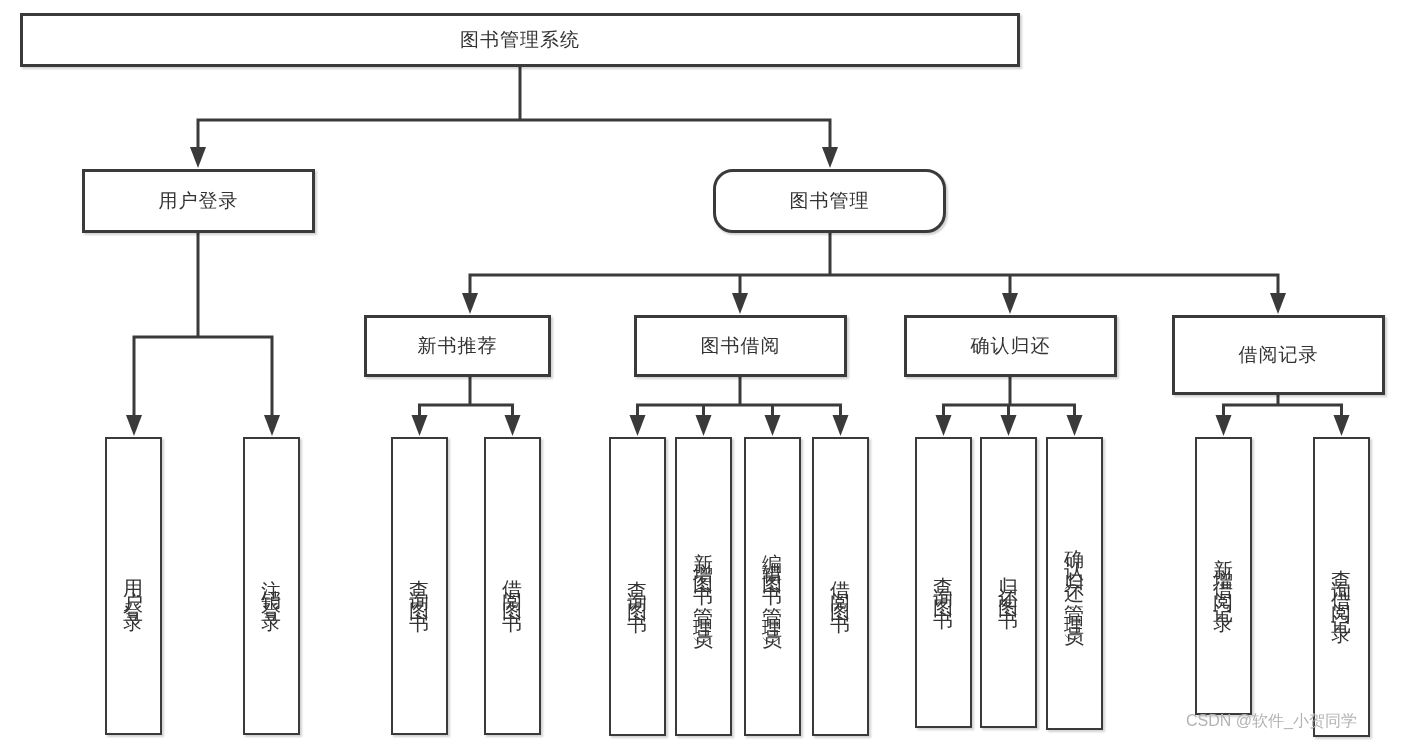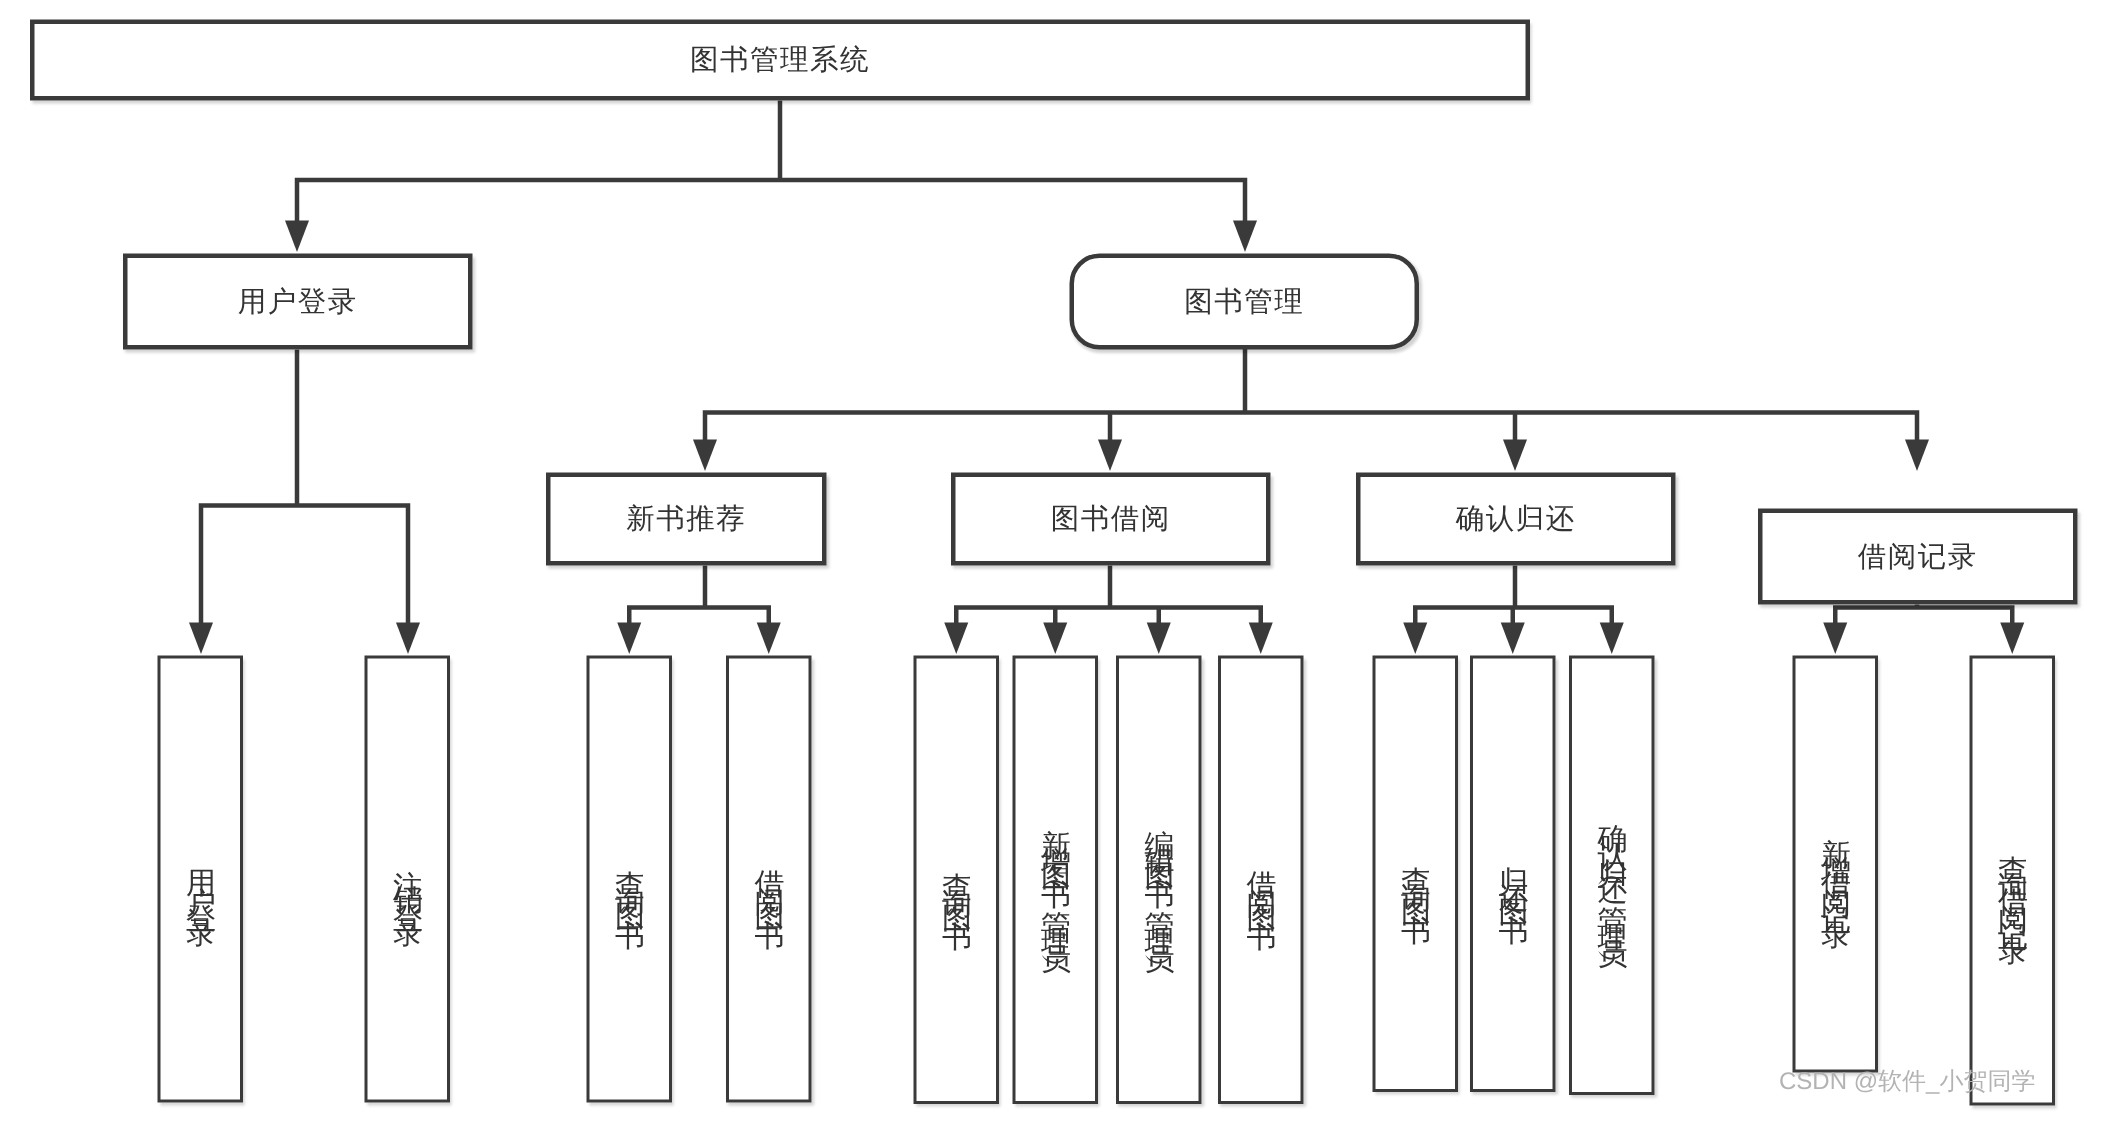--- a/index.html
+++ b/index.html
@@ -117,21 +117,21 @@
 
   <div class="node node-h" style="left:364px;top:315px;width:187px;height:62px;">
     <span>新书推荐</span>
   </div>
   <div class="node node-h" style="left:634px;top:315px;width:213px;height:62px;">
     <span>图书借阅</span>
   </div>
   <div class="node node-h" style="left:904px;top:315px;width:213px;height:62px;">
     <span>确认归还</span>
   </div>
-  <div class="node node-h" style="left:1172px;top:315px;width:213px;height:64px;margin-top:24px;">
+  <div class="node node-h" style="left:1172px;top:315px;width:213px;height:80px;">
     <span>借阅记录</span>
   </div>
 
   <div class="node node-v" style="left:105px;top:437px;width:57px;height:298px;">
     <span class="vtxt">用户登录</span>
   </div>
   <div class="node node-v" style="left:243px;top:437px;width:57px;height:298px;">
     <span class="vtxt">注销登录</span>
   </div>
 

